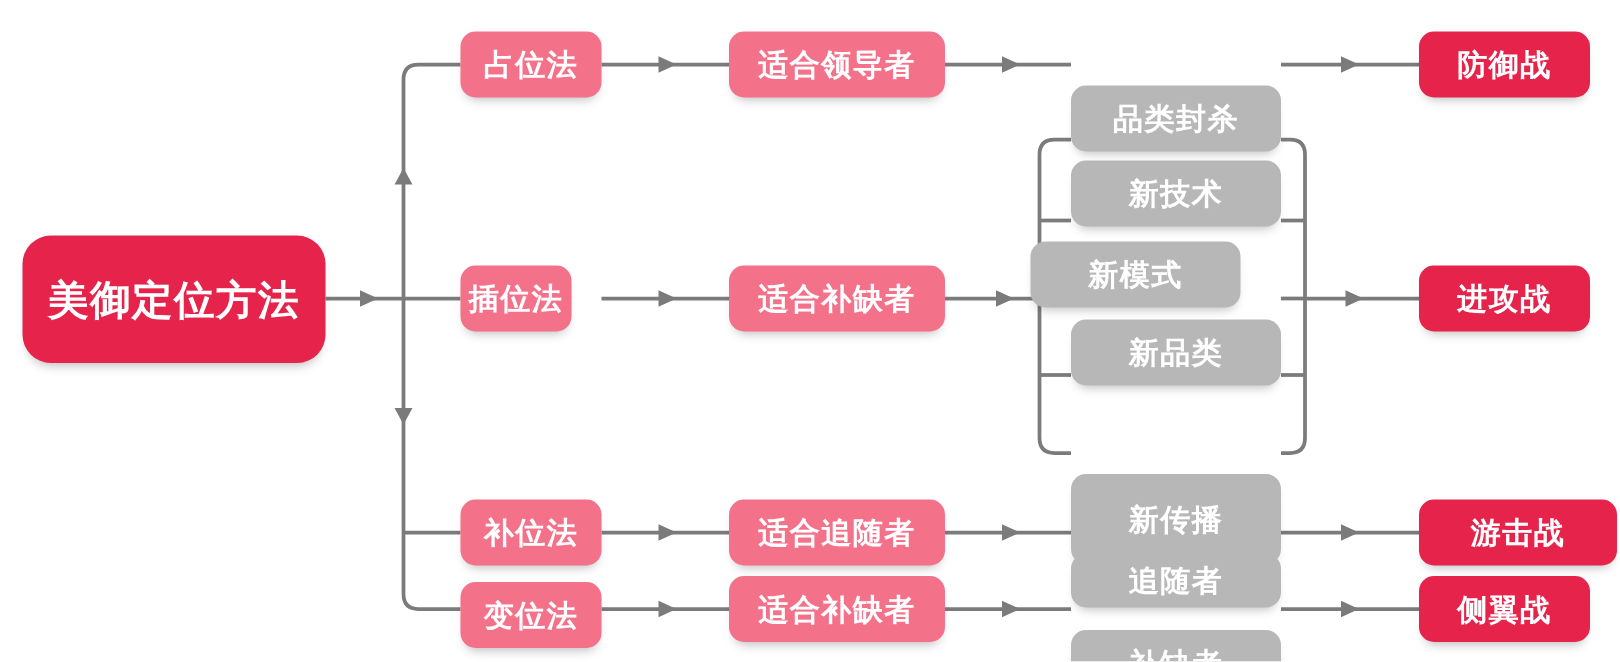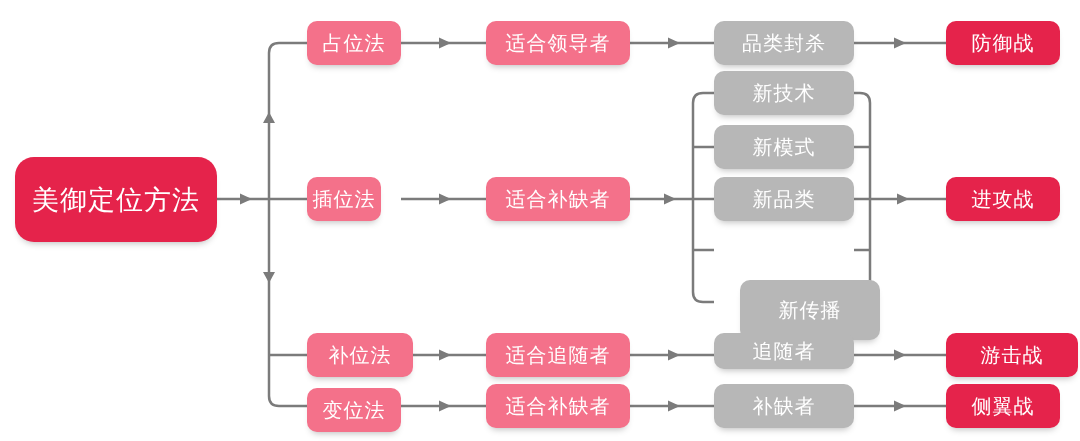--- a/index.html
+++ b/index.html
@@ -11,27 +11,27 @@
   body{font-family:"Liberation Sans","DejaVu Sans",sans-serif;}
   .canvas{
     position:relative;width:1080px;height:441px;background:var(--bg);
     overflow:hidden;
   }
   .wires{position:absolute;left:0;top:0;width:1080px;height:441px;}
   .wires path{stroke:var(--line);stroke-width:2.5;fill:none;}
   .wires polygon{fill:var(--line);stroke:none;}
   .node{
     position:absolute;display:flex;align-items:center;justify-content:center;
-    color:var(--text);font-weight:normal;font-size:20px;letter-spacing:1px;
+    color:var(--text);font-weight:bold;font-size:20px;letter-spacing:1px;
     border-radius:10px;text-align:left;
     box-shadow:0 5px 7px -4px rgba(0,0,0,0.28);
   }
   .root{background:var(--red);font-size:27px;border-radius:19px;letter-spacing:1px;}
   .pink{background:var(--pink);}
-  .gray{background:var(--gray);}
+  .gray{background:var(--gray);margin-top:36px;}
   .red{background:var(--red);}
 </style>
 </head>
 <body>
 
 <div class="canvas">
 
   <svg class="wires" viewBox="0 0 1080 441" xmlns="http://www.w3.org/2000/svg">
 
     <path d="M217,199 H307"></path>
@@ -78,33 +78,33 @@
     <polygon points="906,43 894,37.5 894,48.5"></polygon>
     <polygon points="909,199 897,193.5 897,204.5"></polygon>
     <polygon points="906,355 894,349.5 894,360.5"></polygon>
     <polygon points="906,406 894,400.5 894,411.5"></polygon>
   </svg>
 
   <div class="node root" style="left:15px;top:157px;width:202px;height:85px">美御定位方法</div>
 
   <div class="node pink" style="left:307px;top:21px;width:94px;height:44px">占位法</div>
   <div class="node pink" style="left:307px;top:177px;width:74px;height:44px">插位法</div>
-  <div class="node pink" style="left:307px;top:333px;width:106px;height:44px">补位法</div>
+  <div class="node pink" style="left:307px;top:333px;width:94px;height:44px">补位法</div>
   <div class="node pink" style="left:307px;top:388px;width:94px;height:44px">变位法</div>
 
   <div class="node pink" style="left:486px;top:21px;width:144px;height:44px">适合领导者</div>
   <div class="node pink" style="left:486px;top:177px;width:144px;height:44px">适合补缺者</div>
   <div class="node pink" style="left:486px;top:333px;width:144px;height:44px">适合追随者</div>
   <div class="node pink" style="left:486px;top:384px;width:144px;height:44px">适合补缺者</div>
 
   <div class="node gray" style="left:714px;top:21px;width:140px;height:44px">品类封杀</div>
   <div class="node gray" style="left:714px;top:71px;width:140px;height:44px">新技术</div>
-  <div class="node gray" style="left:714px;top:125px;width:140px;height:44px">新模式</div>
+  <div class="node gray" style="left:687px;top:125px;width:140px;height:44px">新模式</div>
   <div class="node gray" style="left:714px;top:177px;width:140px;height:44px">新品类</div>
-  <div class="node gray" style="left:740px;top:280px;width:140px;height:60px">新传播</div>
+  <div class="node gray" style="left:714px;top:280px;width:140px;height:60px">新传播</div>
   <div class="node gray" style="left:714px;top:333px;width:140px;height:36px">追随者</div>
   <div class="node gray" style="left:714px;top:384px;width:140px;height:44px">补缺者</div>
 
   <div class="node red" style="left:946px;top:21px;width:114px;height:44px">防御战</div>
   <div class="node red" style="left:946px;top:177px;width:114px;height:44px">进攻战</div>
   <div class="node red" style="left:946px;top:333px;width:132px;height:44px">游击战</div>
   <div class="node red" style="left:946px;top:384px;width:114px;height:44px">侧翼战</div>
 
 </div>
 

